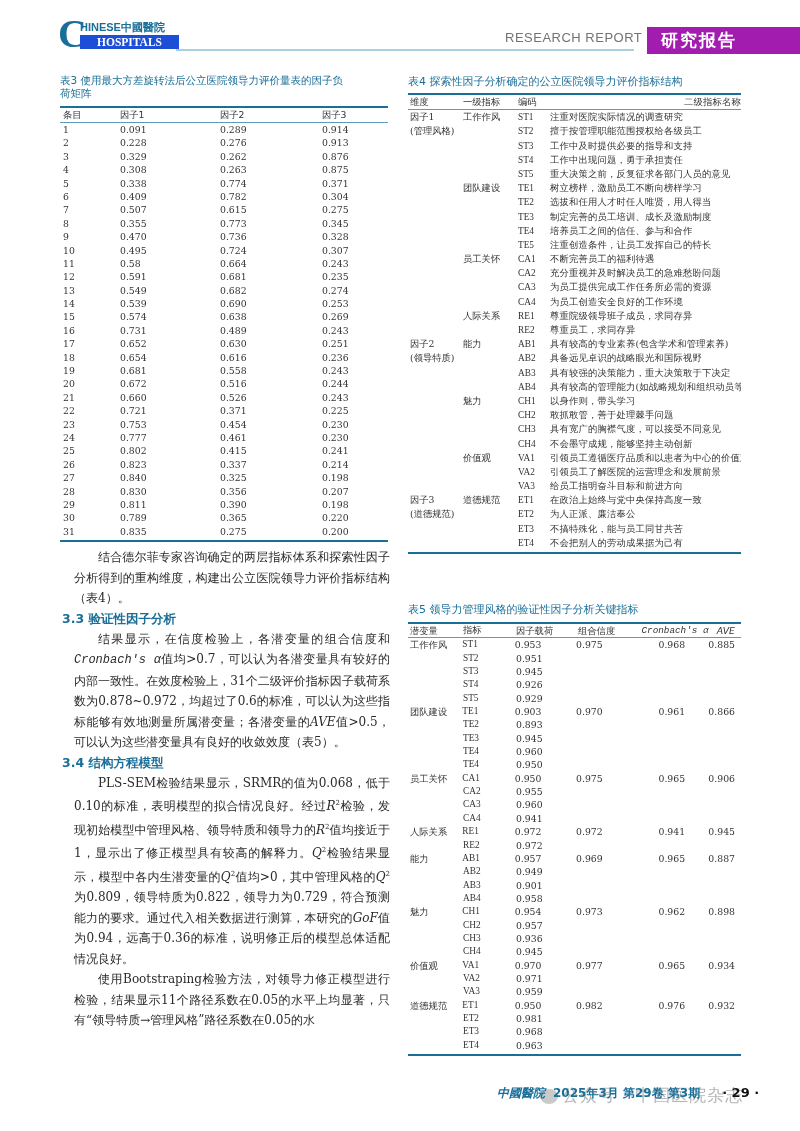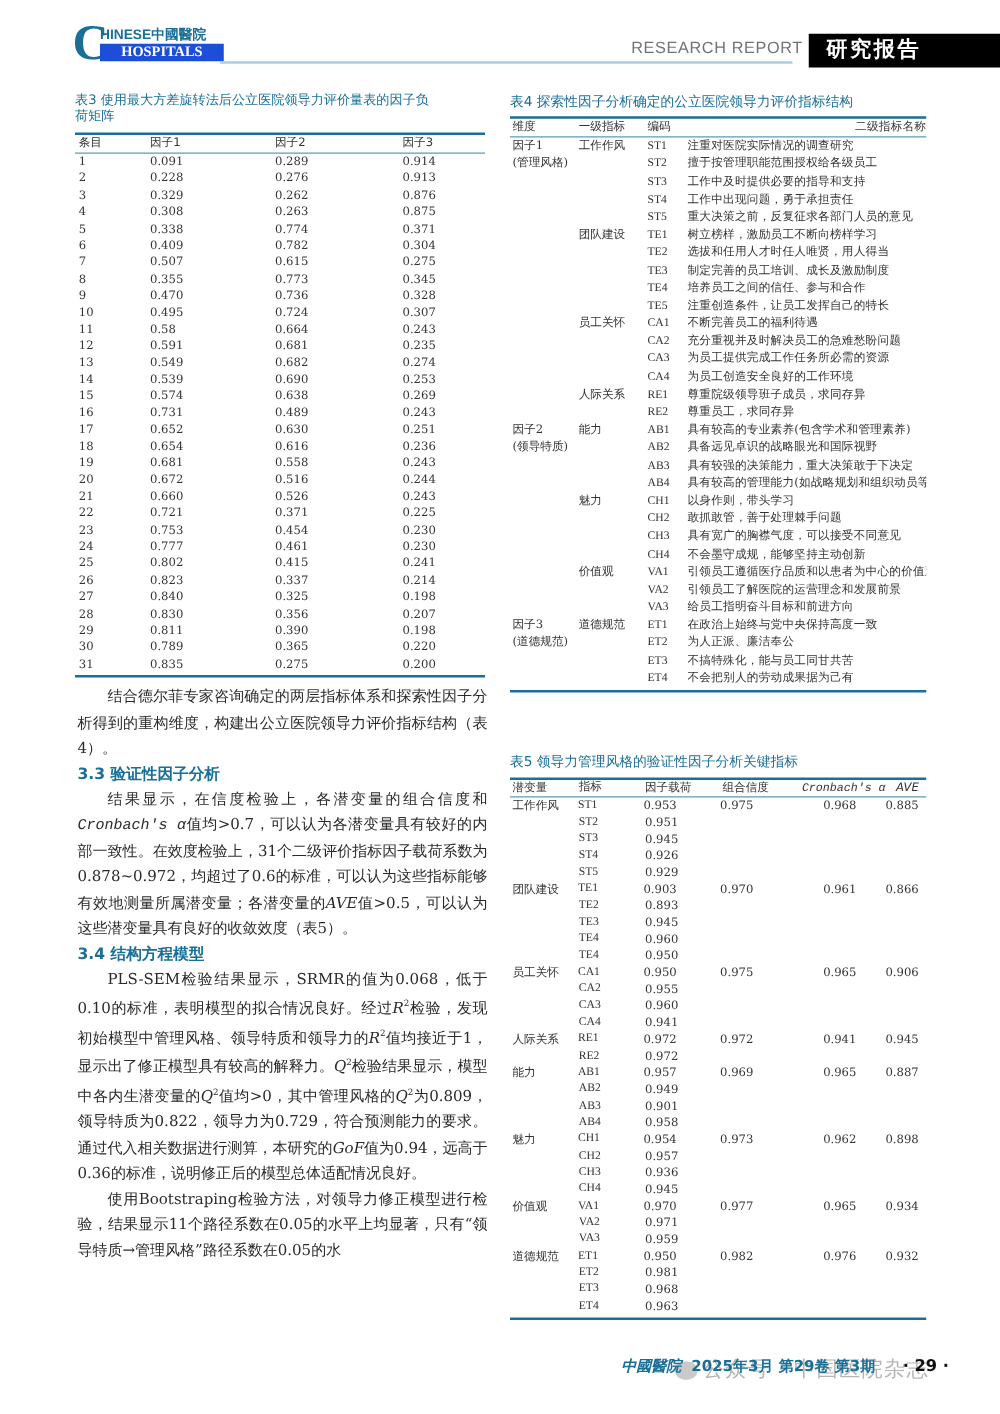--- a/index.html
+++ b/index.html
@@ -14,41 +14,41 @@
   .logo-c { position: absolute; left: 0; top: -2px; font-family: "Liberation Serif", serif; font-weight: bold;
             font-size: 40px; color: #1a6f98; line-height: 40px; }
   .logo-top { position: absolute; left: 22px; top: 4px; font-family: Liberation Sans, sans-serif; font-weight: bold;
               font-size: 11px; color: #1a6f98; letter-spacing: 0px; white-space: nowrap; }
   .logo-bottom { position: absolute; left: 22px; top: 19px; background: #1d4ed8; color: #fff;
                  font-family: "Liberation Serif", serif; font-weight: bold; font-size: 11.5px;
                  padding: 0 17px; line-height: 14px; white-space: nowrap; }
   .header-line { left: 176px; top: 49px; width: 458px; height: 2px; background: #a9cfe3; }
   .rr { left: 505px; top: 30px; font-family: "Liberation Sans", sans-serif; font-size: 13px; color: #737373;
         letter-spacing: 0.5px; }
-  .rr-band { left: 647px; top: 27px; width: 153px; height: 27px; background: #000000; color: #fff;
+  .rr-band { left: 647px; top: 27px; width: 153px; height: 27px; background: #a21caf; color: #fff;
              font-family: "DejaVu Serif", serif; font-weight: bold; font-size: 17px; line-height: 27px;
              padding-left: 14px; letter-spacing: 2px; }
 
   
   .caption { font-family: "DejaVu Sans", sans-serif; font-size: 10.5px; color: #1a6f98; line-height: 13px; }
   .rule-thick { height: 2px; background: #1a6f98; }
   .rule-thin { height: 1px; background: #1a6f98; opacity: 0.7; }
 
   
   .t3 { left: 60px; top: 106px; width: 328px; font-size: 9.3px; color: #333; }
   .t3 .row { display: flex; height: 13.4px; line-height: 13.4px; }
   .t3 .c0 { width: 60px; padding-left: 3px; }
   .t3 .c1 { width: 98px; }
   .t3 .c2 { width: 104px; padding-left: 2px; }
   .t3 .c3 { width: 66px; }
   .t3 .head { font-family: "DejaVu Sans", sans-serif; font-size: 9.3px; height: 14px; line-height: 14px; }
 
   
   .body-text { left: 62px; width: 328px; font-size: 12px; line-height: 20.5px; color: #2a2a2a; text-align: justify; }
-  .body-text p { text-indent: 2em; }
+  .body-text p { text-indent: 2em; margin-left: 12px; }
   .section-h { font-family: "DejaVu Sans", sans-serif; font-size: 12.5px; color: #1a6f98; font-weight: bold; line-height: 20px; }
   sup { font-size: 7px; }
   .it { font-style: italic; }
 
   
   .t4 { left: 408px; top: 93px; width: 333px; font-size: 9.3px; color: #333; }
   .t4 .row { display: flex; height: 14.2px; line-height: 14.2px; white-space: nowrap; }
   .t4 .d { width: 55px; padding-left: 2px; }
   .t4 .l1 { width: 55px; }
   .t4 .code { width: 32px; font-family: "Liberation Serif", serif; }

